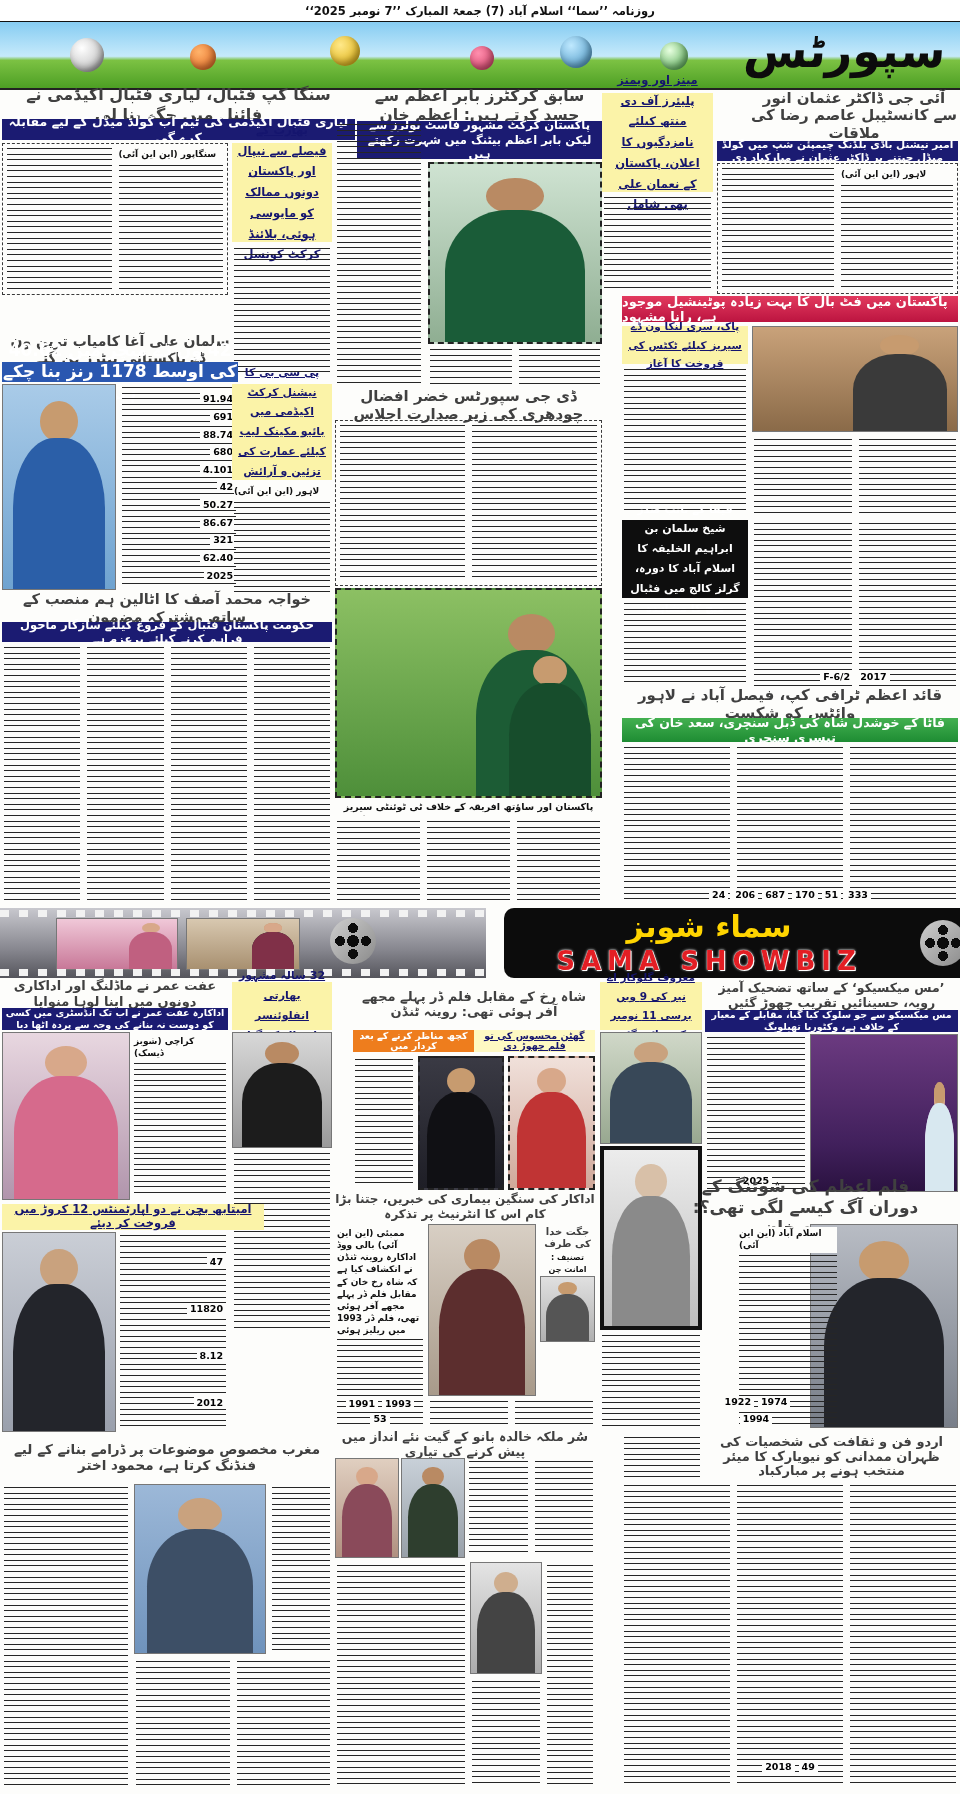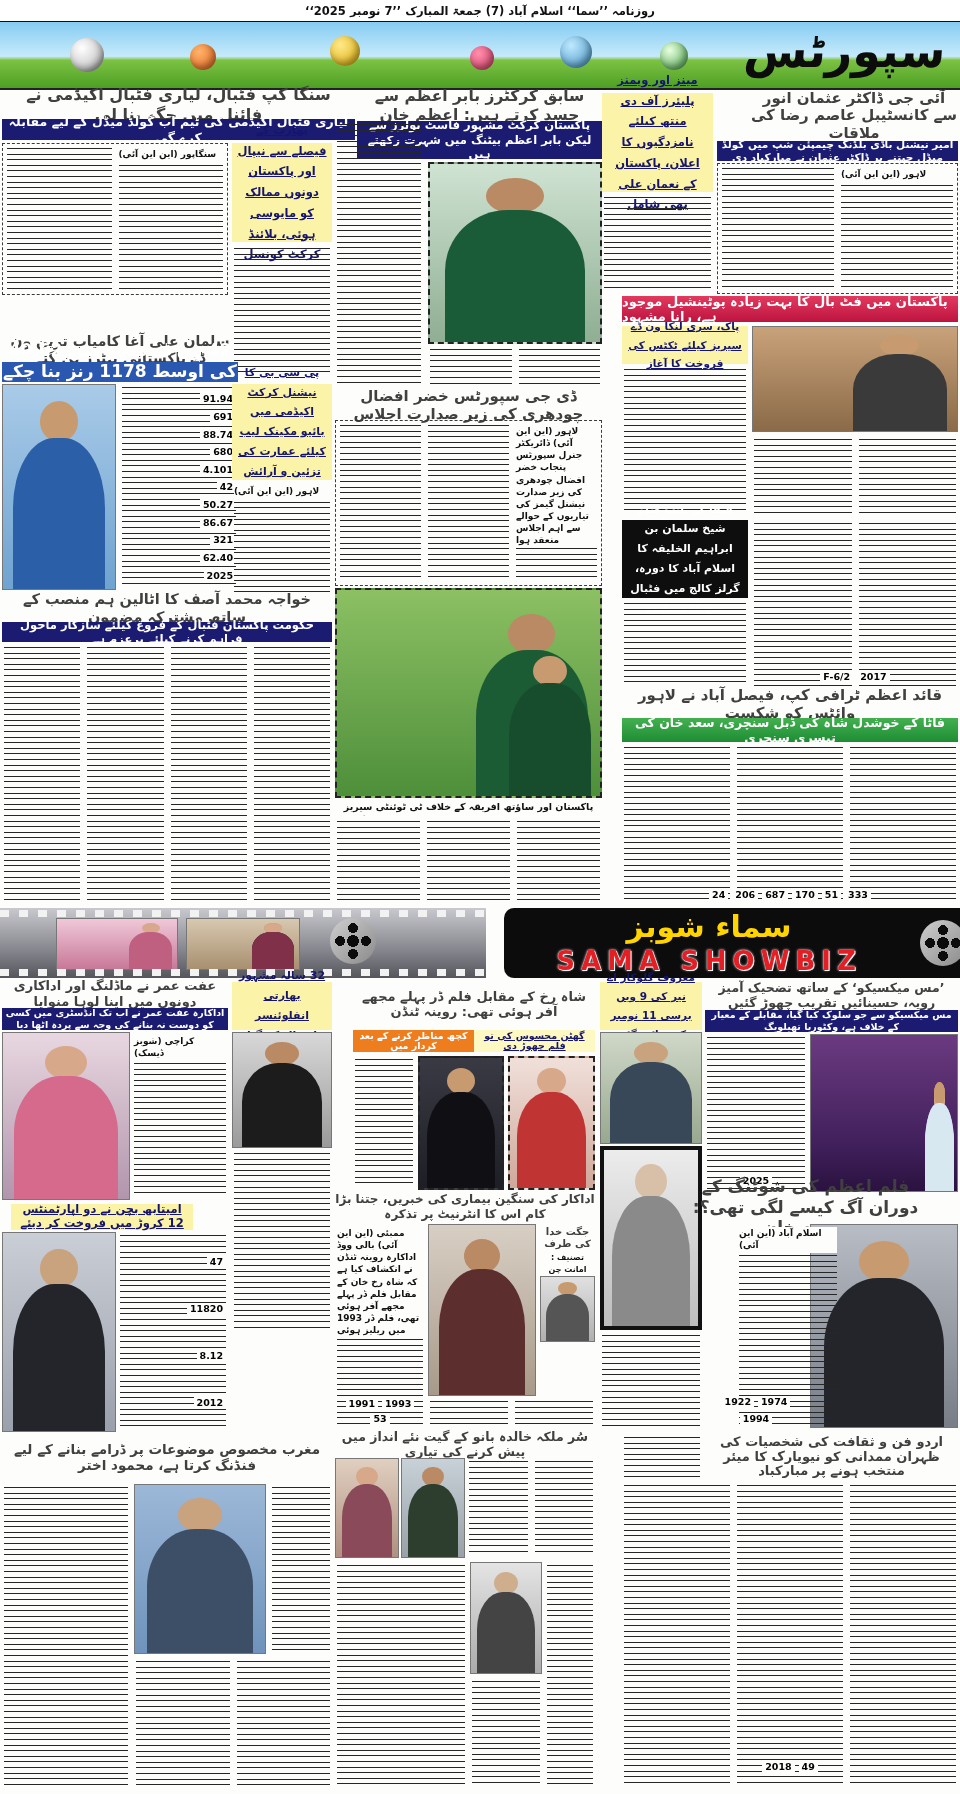--- a/index.html
+++ b/index.html
@@ -133,23 +133,20 @@
   <div class="abs greek" style="left:428px;top:346px;width:174px;height:44px">
     <div class="g"></div>
     <div class="g"></div>
   </div>
   <div class="abs ybox" style="left:602px;top:93px;width:111px;height:99px;font-size:11.5px">مینز اور ویمنز پلیئرز آف دی منتھ کیلئے نامزدگیوں کا اعلان، پاکستان کے نعمان علی بھی شامل</div>
   <div class="abs greek" style="left:602px;top:194px;width:111px;height:100px">
     <div class="g"></div>
   </div>
   <div class="abs hl" style="left:335px;top:392px;width:267px;height:26px;font-size:15px">ڈی جی سپورٹس خضر افضال چودھری کی زیر صدارت اجلاس</div>
   <div class="abs greek dashed" style="left:335px;top:420px;width:267px;height:166px">
-    <div class="g">
-        <span class="lead">لاہور (این این آئی) ڈائریکٹر جنرل سپورٹس پنجاب خضر افضال چودھری کی زیر صدارت نیشنل گیمز کی تیاریوں کے حوالے سے اہم اجلاس منعقد ہوا</span>
-      </div>
     <div class="g"></div>
     <div class="g"></div>
   </div>
   <div class="abs photo dash" style="left:335px;top:588px;width:267px;height:210px;background:linear-gradient(180deg,#8cc063,#4e8f3a)">
     <div class="fig" style="left:8%;width:52%;top:4%;--skin:#b98a63;--shirt:#1c5c35"></div>
     <div class="fig" style="left:60%;width:38%;top:26%;--skin:#c79b6f;--shirt:#174d2c"></div>
   </div>
   <div class="abs cap" style="left:335px;top:800px;width:267px;height:16px">پاکستان اور ساؤتھ افریقہ کے خلاف ٹی ٹوئنٹی سیریز کیلئے قومی ٹیم کے جونیئر فاسٹ بولر شاندار باؤلنگ کے بعد خوشی کا اظہار کر رہے ہیں</div>
   <div class="abs greek" style="left:335px;top:818px;width:267px;height:88px">
     <div class="g"></div>
@@ -231,21 +228,21 @@
         <span class="lead">کراچی (شوبز ڈیسک)</span>
       </div>
   </div>
   <div class="abs ybox" style="left:232px;top:982px;width:100px;height:48px;font-size:11px">32 سالہ مشہور بھارتی انفلوئنسر انتقال کر گیا</div>
   <div class="abs photo" style="left:232px;top:1032px;width:100px;height:116px;background:linear-gradient(180deg,#d8d8d8,#9a9a9a)">
     <div class="fig" style="--skin:#b98a63;--shirt:#1c1c1c"></div>
   </div>
   <div class="abs greek" style="left:232px;top:1150px;width:100px;height:182px">
     <div class="g"></div>
   </div>
-  <div class="abs ybox" style="left:11px;top:1204px;width:182px;height:26px;font-size:11.5px;line-height:1.2">امیتابھ بچن نے دو اپارٹمنٹس 12 کروڑ میں فروخت کر دیئے</div>
+  <div class="abs ybox" style="left:2px;top:1204px;width:262px;height:26px;font-size:11.5px;line-height:1.2">امیتابھ بچن نے دو اپارٹمنٹس 12 کروڑ میں فروخت کر دیئے</div>
   <div class="abs photo" style="left:2px;top:1232px;width:114px;height:200px;background:linear-gradient(180deg,#caced6,#9aa0ac)">
     <div class="fig" style="--skin:#c9a27e;--shirt:#23252b"></div>
   </div>
   <div class="abs greek" style="left:118px;top:1232px;width:110px;height:200px">
     <div class="g"></div>
   </div>
   <div class="abs chips col" style="left:118px;top:1232px;width:110px;height:200px">
     <span class="chip">47</span>
     <span class="chip" актив="false">11820</span>
     <span class="chip">8.12</span>

